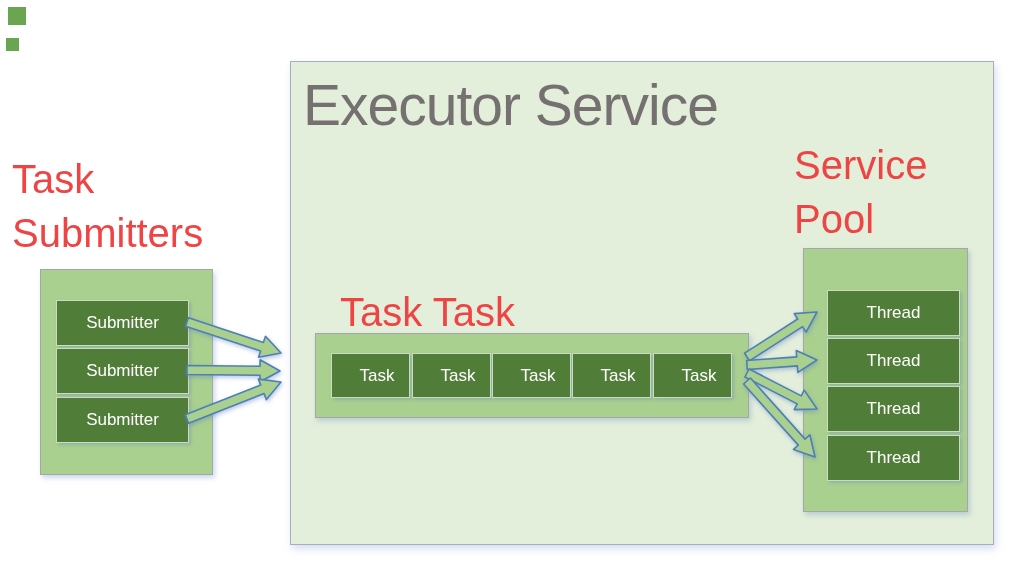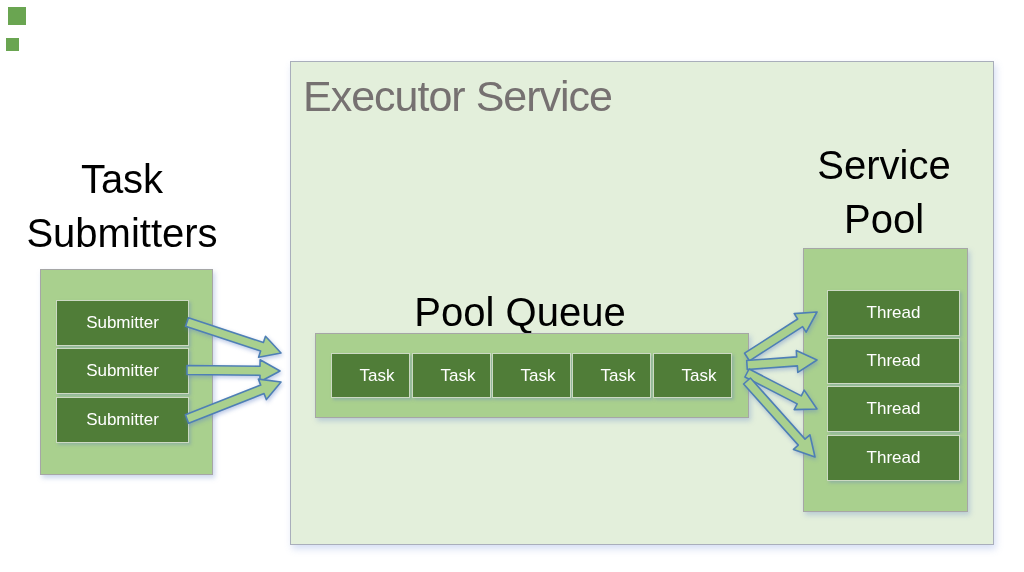--- a/index.html
+++ b/index.html
@@ -11,24 +11,24 @@
   #decor1{left:8px;top:7px;width:18px;height:18px;}
   #decor2{left:6px;top:38px;width:13px;height:13px;}
 
   #executor-box{
     position:absolute;left:290px;top:61px;width:702px;height:482px;
     background:#e3efdb;border:1px solid #a9aebb;
     box-shadow:2px 4px 7px rgba(120,150,220,0.30);
   }
   #executor-title{
     position:absolute;left:303px;top:72px;
-    font-size:43px;letter-spacing:-1px;color:#767171;white-space:nowrap;
+    font-size:57px;letter-spacing:-1px;color:#767171;white-space:nowrap;
   }
   .big-label{
-    position:absolute;color:#000000;text-align:center;
+    position:absolute;color:#ef4444;
     font-size:40px;line-height:54px;
   }
   #submitters-label{left:12px;top:152px;width:220px;}
   #queue-label{left:340px;top:285px;width:360px;}
   #pool-label{left:794px;top:138px;width:180px;}
 
   .green-container{
     position:absolute;background:#a9d08e;border:1px solid #a6a6a6;
     box-shadow:2px 3px 5px rgba(110,140,200,0.35);
   }
@@ -66,21 +66,21 @@
   <div id="executor-box"></div>
   <div id="executor-title">Executor Service</div>
 
   <div id="submitters-label" class="big-label">Task Submitters</div>
   <div id="submitters-container" class="green-container">
     <div id="submitter-0" class="dark-box submitter-box">Submitter</div>
     <div id="submitter-1" class="dark-box submitter-box">Submitter</div>
     <div id="submitter-2" class="dark-box submitter-box">Submitter</div>
   </div>
 
-  <div id="queue-label" class="big-label">Pool Queue</div>
+  <div id="queue-label" class="big-label">Task Task</div>
   <div id="queue-container" class="green-container">
     <div id="task-0" class="dark-box task-box">Task</div>
     <div id="task-1" class="dark-box task-box">Task</div>
     <div id="task-2" class="dark-box task-box">Task</div>
     <div id="task-3" class="dark-box task-box">Task</div>
     <div id="task-4" class="dark-box task-box">Task</div>
   </div>
 
   <div id="pool-label" class="big-label">Service Pool</div>
   <div id="pool-container" class="green-container">

